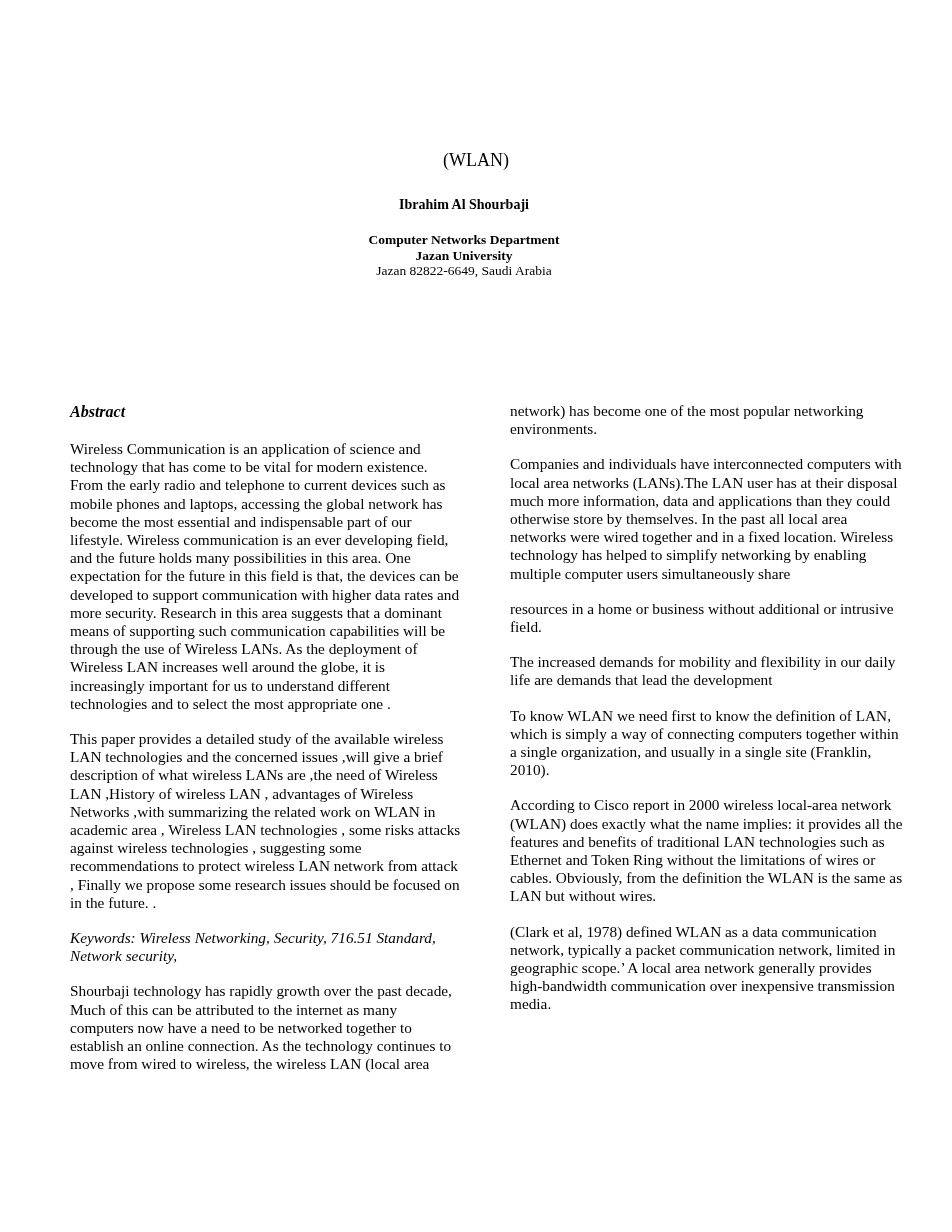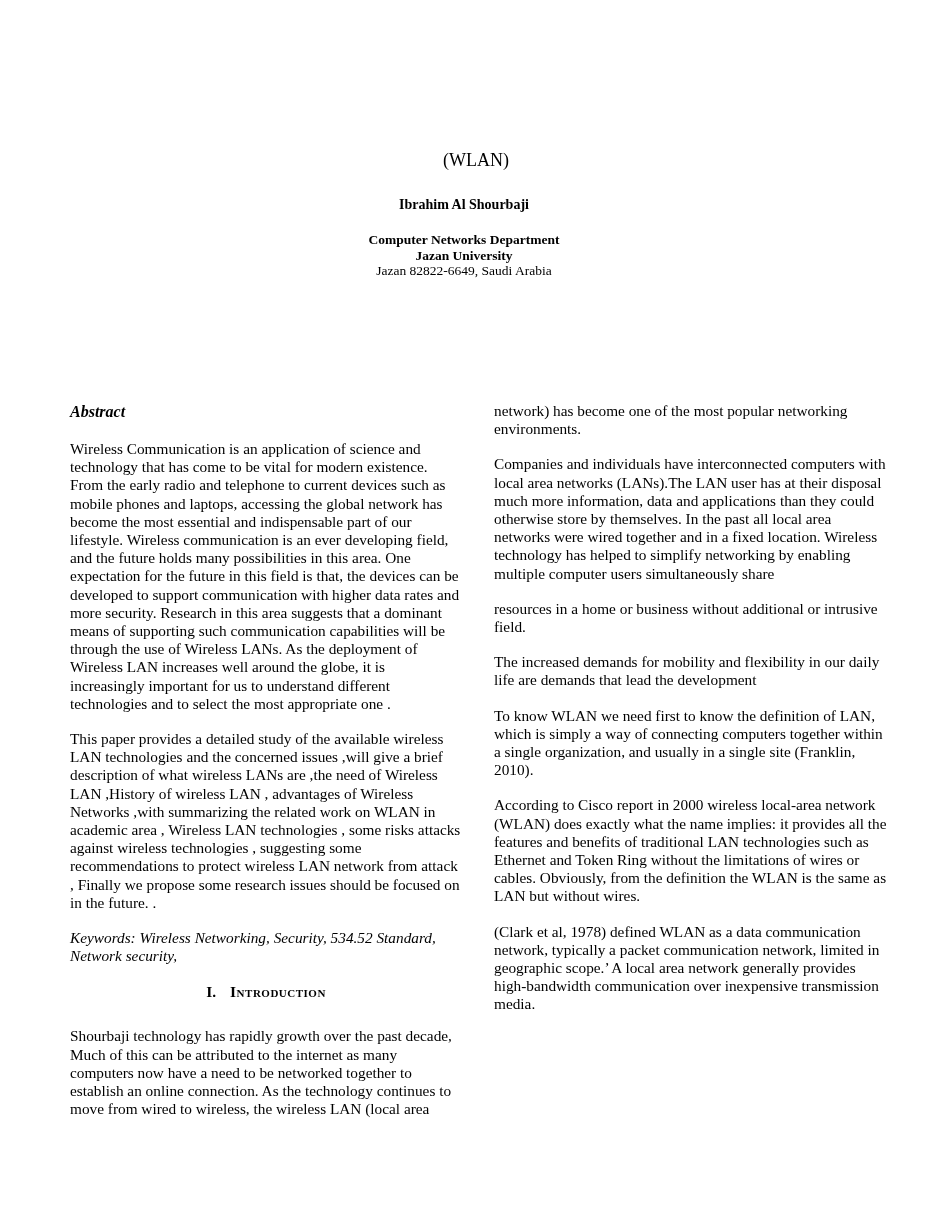--- a/index.html
+++ b/index.html
@@ -56,21 +56,21 @@
 
   
   .col {
     position: absolute;
     top: 402px;
     font-size: 15.3px;
     line-height: 18.2px;
     text-align: left;
   }
   .col-left  { left: 70px;  width: 392px; }
-  .col-right { left: 494px; width: 397px; }
+  .col-right { left: 510px; width: 397px; }
 
   .col p { margin: 0 0 17px 0; }
 
   .abstract-heading {
     margin: 0 0 18px 0;
     font-size: 16px;
     line-height: 20px;
     font-weight: 700;
     font-style: italic;
   }
@@ -115,23 +115,22 @@
         <div class="affil-bold">Jazan University</div>
         <div>Jazan 82822-6649, Saudi Arabia</div>
       </div>
     </div>
   </div>
 
   <div class="col col-left">
     <h2 class="abstract-heading">Abstract</h2>
     <p>Wireless Communication is an application of science and technology that has come to be vital for modern existence. From the early radio and telephone to current devices such as mobile phones and laptops, accessing the global network has become the most essential and indispensable part of our lifestyle. Wireless communication is an ever developing field, and the future holds many possibilities in this area. One expectation for the future in this field is that, the devices can be developed to support communication with higher data rates and more security. Research in this area suggests that a dominant means of supporting such communication capabilities will be through the use of Wireless LANs. As the deployment of Wireless LAN increases well around the globe, it is increasingly important for us to understand different technologies and to select the most appropriate one .</p>
     <p>This paper provides a detailed study of the available wireless LAN technologies and the concerned issues ,will give a brief description of what wireless LANs are ,the need of Wireless LAN ,History of wireless LAN , advantages of Wireless Networks  ,with summarizing the related work on WLAN in academic area , Wireless LAN technologies , some risks attacks against wireless technologies , suggesting some recommendations to protect wireless LAN network from attack , Finally we propose some research issues should be focused on in the future. .</p>
-    <p class="keywords">Keywords: Wireless Networking, Security, 534.52 Standard, Network security,</p>
+    <p class="keywords">Keywords: Wireless Networking, Security, 716.51 Standard, Network security,</p>
 
-    <h3 class="intro-heading"><span class="numeral">I.</span><span class="smallcaps">Introduction</span></h3>
 
     <p>Shourbaji technology has rapidly growth over the past decade, Much of this can be attributed to the internet as many computers now have a need to be networked together to establish an online connection. As the technology continues to move from wired to wireless, the wireless LAN (local area</p>
   </div>
 
   <div class="col col-right">
     <p class="first-right">network) has become one of the most popular networking environments.</p>
     <p>Companies and individuals have interconnected computers with local area networks (LANs).The LAN user has at their disposal much more information, data and applications than they could otherwise store by themselves. In the past all local area networks were wired together and in a fixed location. Wireless technology has helped to simplify networking by enabling multiple computer users simultaneously share</p>
     <p class="gap-extra">resources in a home or business without additional or intrusive field.</p>
     <p>The increased demands for mobility and flexibility in our daily life are demands that lead the development</p>
 

